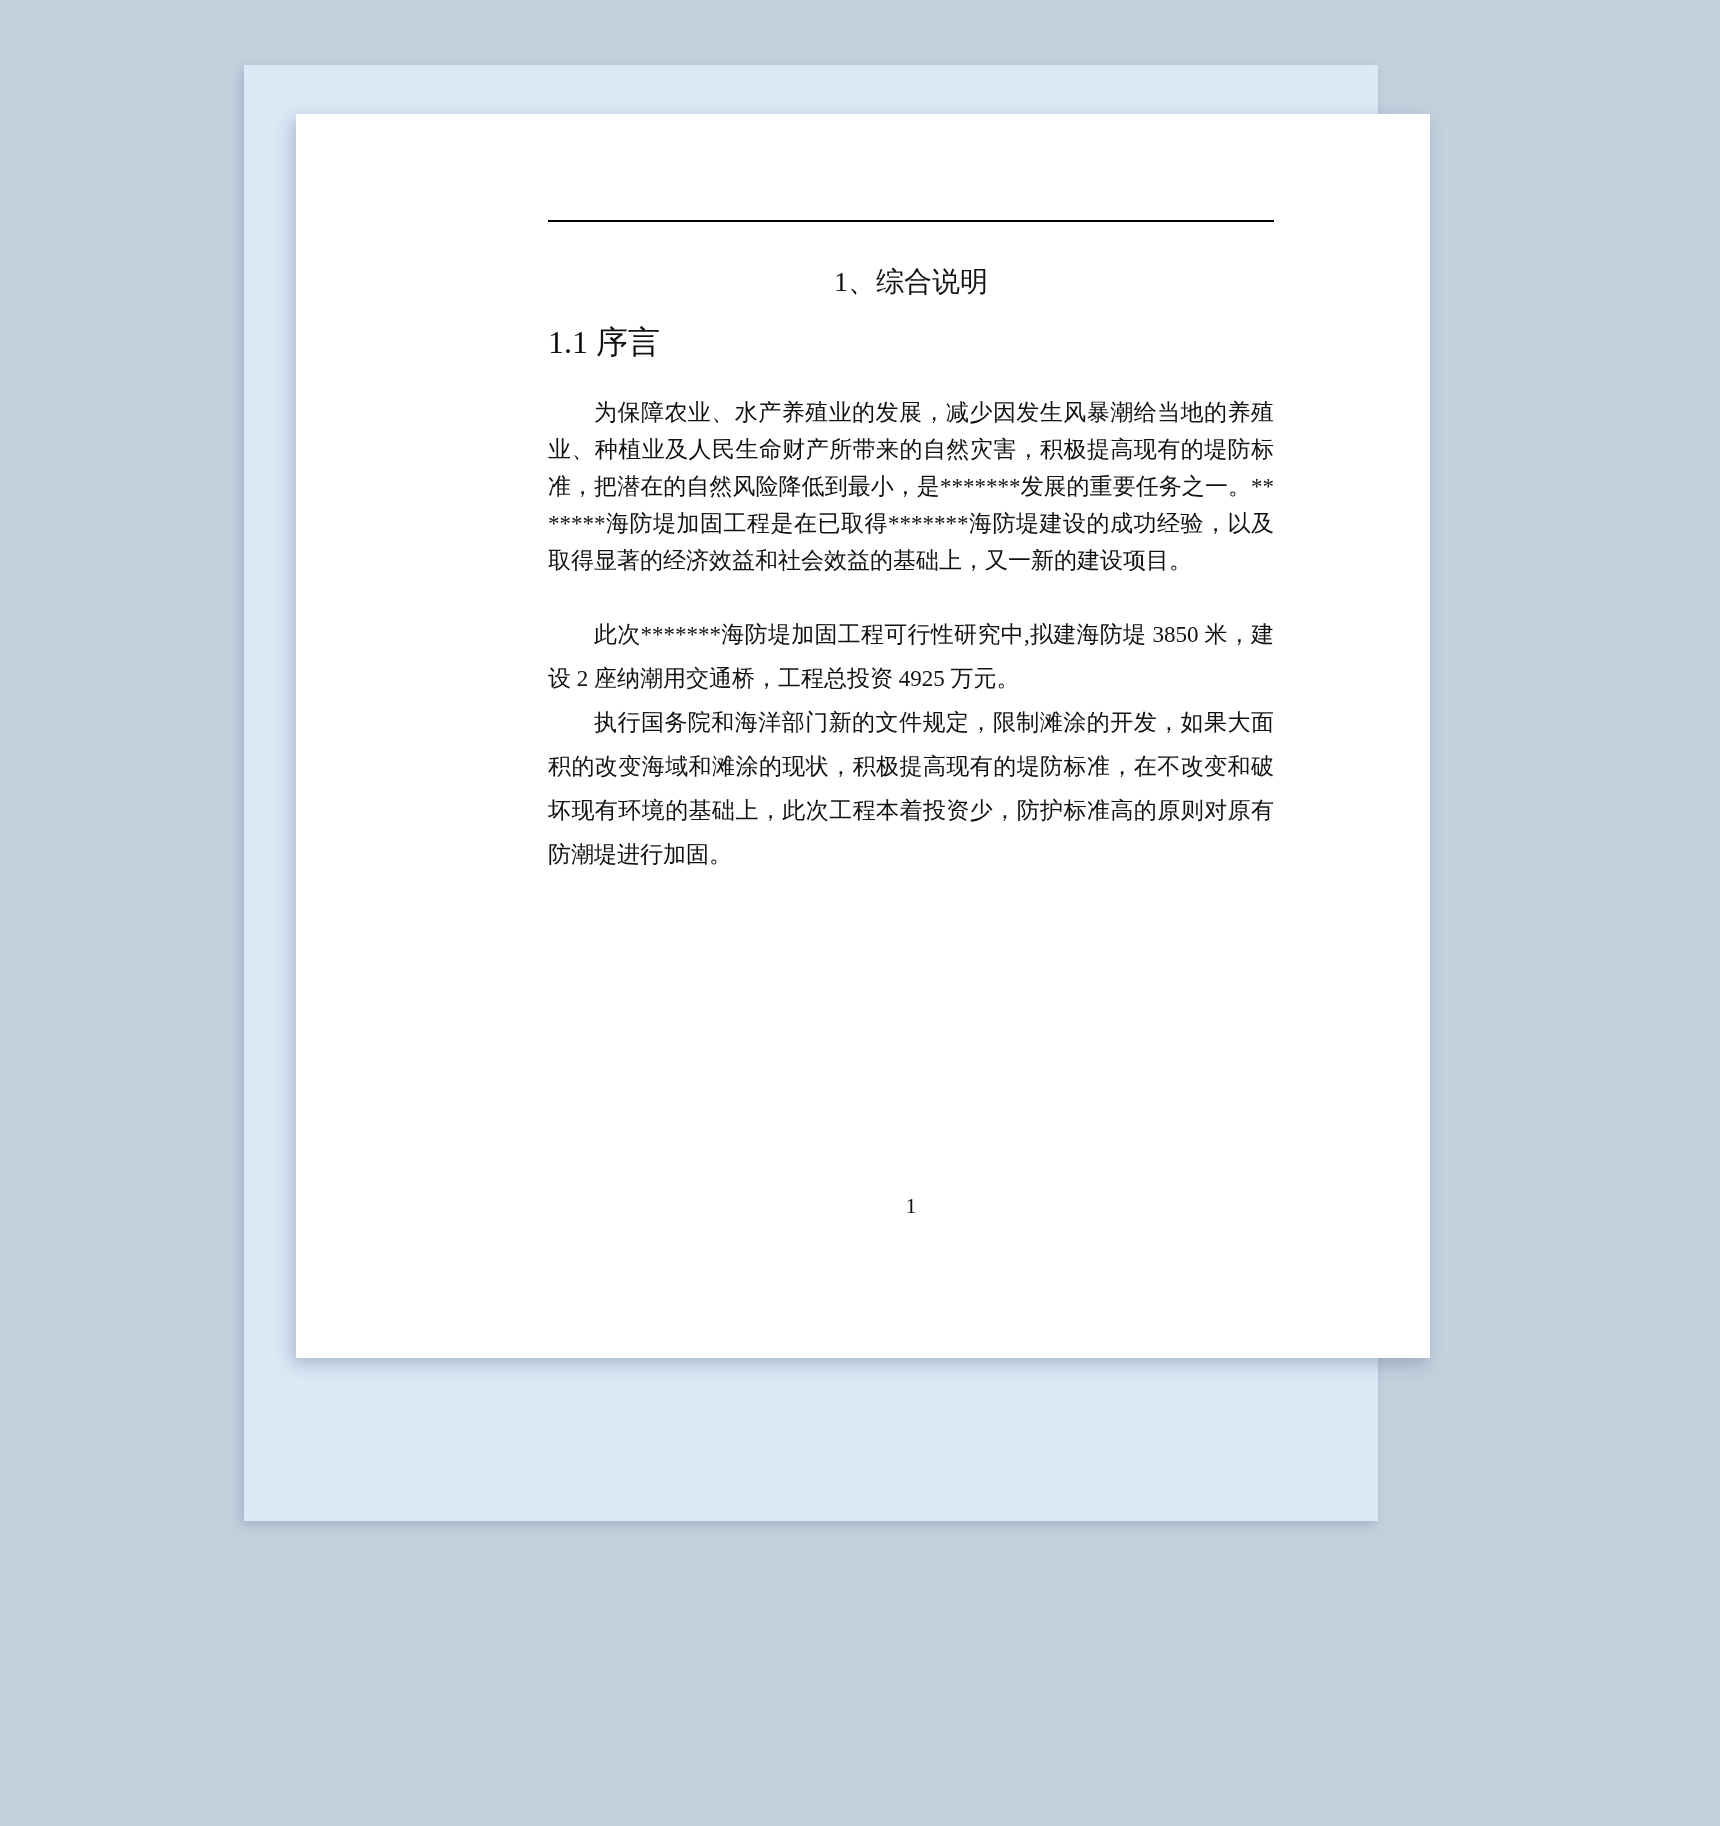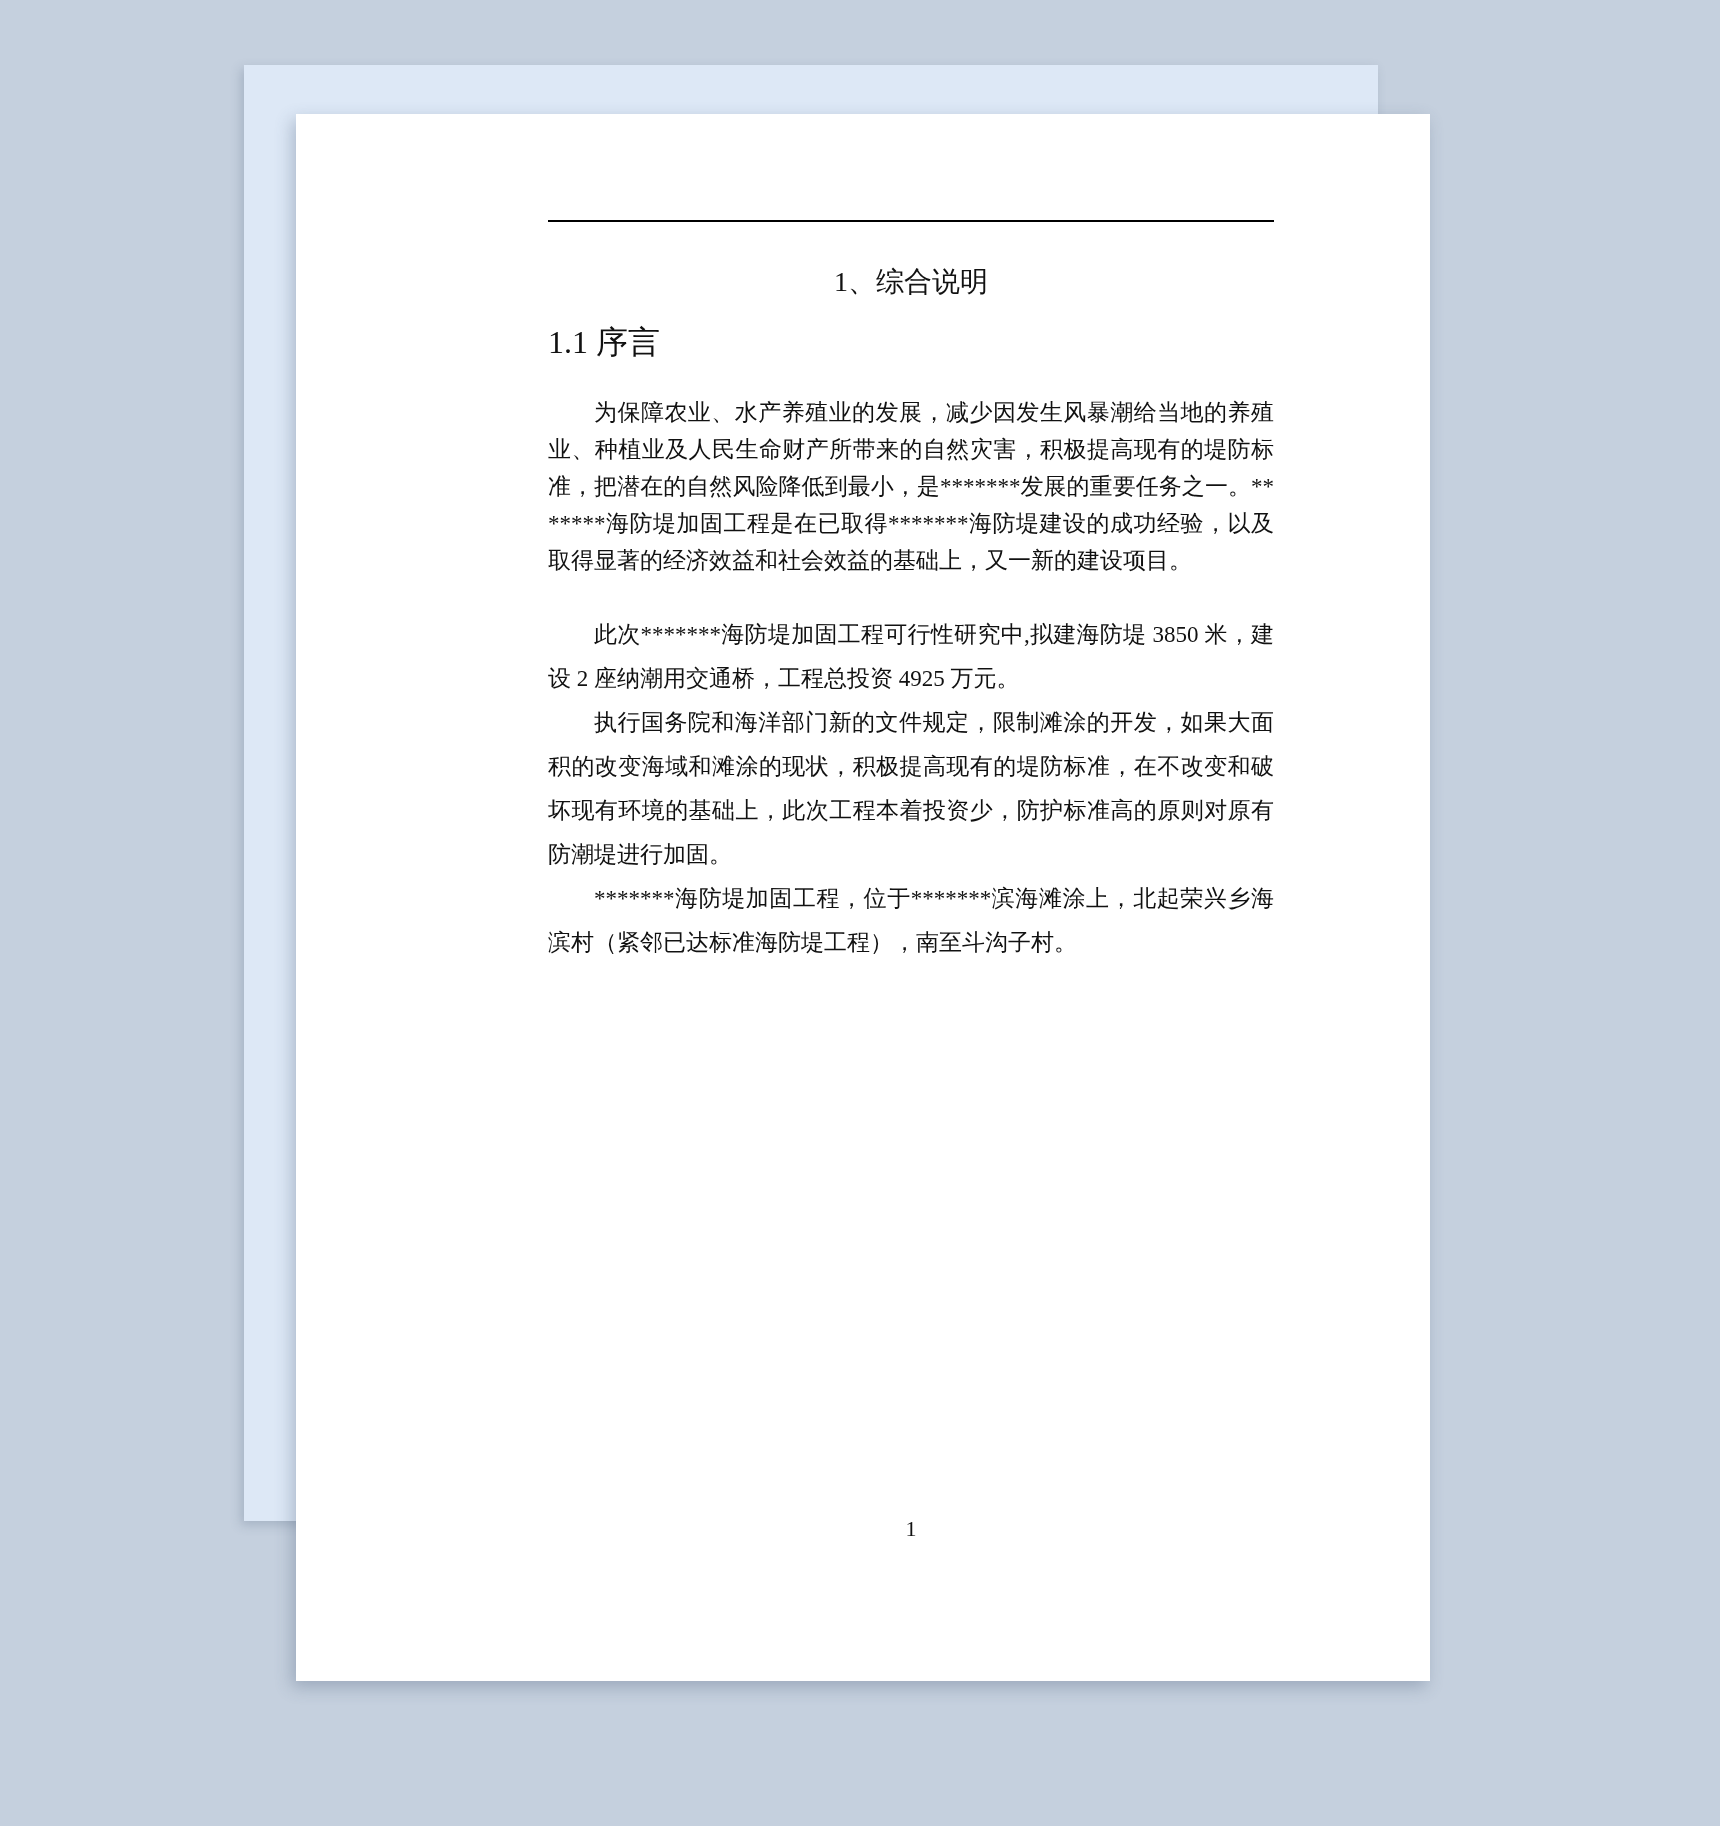--- a/index.html
+++ b/index.html
@@ -29,21 +29,21 @@
     width: 1134px;
     height: 1456px;
     background: var(--back_sheet);
     box-shadow: -3px 4px 10px rgba(70, 90, 120, 0.25);
   }
   .doc-page {
     position: absolute;
     left: 296px;
     top: 114px;
     width: 1134px;
-    height: 1567px;
+    height: 1244px;
     background: var(--page);
     box-shadow: -4px 6px 16px rgba(60, 80, 110, 0.30);
     padding: 106px 156px 0 252px;
   }
   .header-rule {
     height: 0;
     border-top: 2px solid #000;
     margin: 0 0 42px 0;
   }
   .doc-title {
@@ -89,17 +89,16 @@
   <div class="header-rule"></div>
 
   <h1 class="doc-title">1、综合说明</h1>
 
   <h2 class="section-heading">1.1 序言</h2>
 
   <div class="doc-body">
     <p class="tight">为保障农业、水产养殖业的发展，减少因发生风暴潮给当地的养殖业、种植业及人民生命财产所带来的自然灾害，积极提高现有的堤防标准，把潜在的自然风险降低到最小，是*******发展的重要任务之一。*******海防堤加固工程是在已取得*******海防堤建设的成功经验，以及取得显著的经济效益和社会效益的基础上，又一新的建设项目。</p>
     <p class="loose gap-before">此次*******海防堤加固工程可行性研究中,拟建海防堤 3850 米，建设 2 座纳潮用交通桥，工程总投资 4925 万元。</p>
     <p class="loose">执行国务院和海洋部门新的文件规定，限制滩涂的开发，如果大面积的改变海域和滩涂的现状，积极提高现有的堤防标准，在不改变和破坏现有环境的基础上，此次工程本着投资少，防护标准高的原则对原有防潮堤进行加固。</p>
-    <p class="loose">*******海防堤加固工程，位于*******滨海滩涂上，北起荣兴乡海滨村（紧邻已达标准海防堤工程），南至斗沟子村。</p>
   </div>
 
   <div class="page-number">1</div>
 </div>
 
 </body></html>

